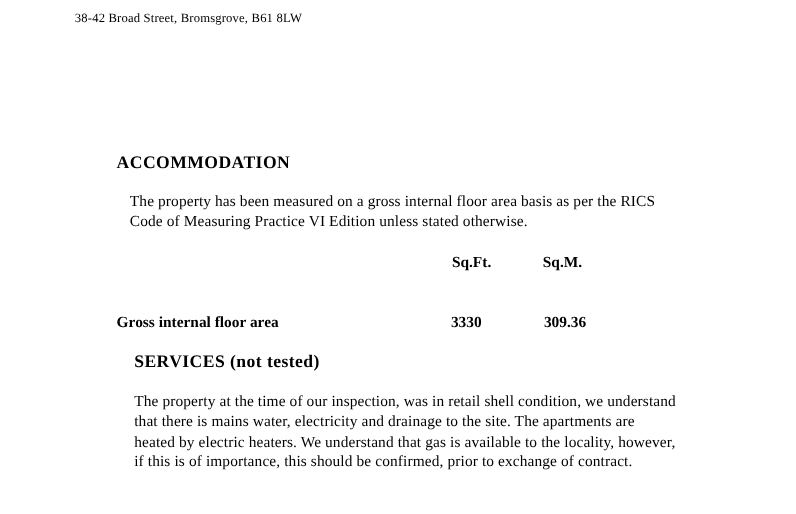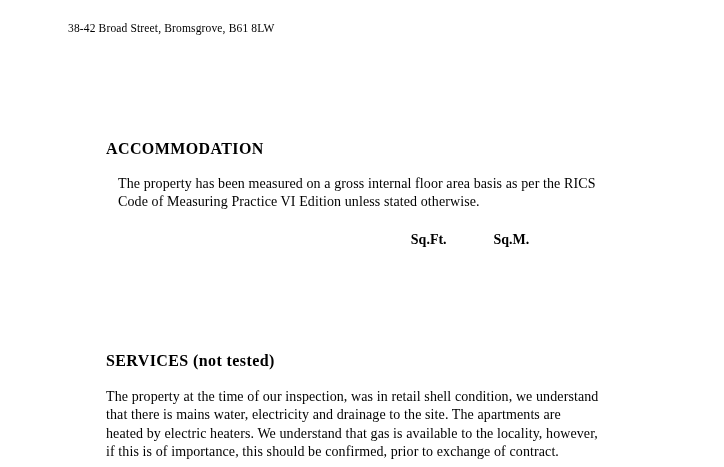--- a/index.html
+++ b/index.html
@@ -15,21 +15,21 @@
     overflow: hidden;
   }
   .page {
     position: relative;
     width: 724px;
     height: 467px;
   }
   .header-address {
     position: absolute;
     left: 68px;
-    top: 22px;
+    top: 11px;
     font-size: 11.5px;
     letter-spacing: 0.15px;
     white-space: nowrap;
   }
   .section-accommodation {
     position: absolute;
     left: 106px;
     top: 140px;
     width: 520px;
   }
@@ -77,24 +77,23 @@
     padding-left: 3px;
   }
   .mt-head-row .mt-col {
     padding-left: 0px;
   }
   .mt-head-row .mt-col:nth-of-type(3) {
     padding-left: 0px;
   }
   .section-services {
     position: absolute;
-    left: 106px;
+    left: 122px;
     top: 321px;
     width: 520px;
-    margin-top: 31px;
   }
   .services-para {
     margin-top: 18px;
     width: 494px;
   }
 </style>
 </head>
 <body>
 
 <div class="page">
@@ -105,20 +104,25 @@
     <div class="section-heading">ACCOMMODATION</div>
     <div class="body-text accom-para">The property has been measured on a gross internal floor area basis as per the RICS Code of Measuring Practice VI Edition unless stated otherwise.</div>
   </div>
 
   <div class="measure-table">
     <div class="mt-row mt-head-row">
       <div class="mt-label"></div>
       <div class="mt-col">Sq.Ft.</div>
       <div class="mt-col">Sq.M.</div>
     </div>
+    <div class="mt-row">
+      <div class="mt-label">Gross internal floor area</div>
+      <div class="mt-col val">3330</div>
+      <div class="mt-col val">309.36</div>
+    </div>
   </div>
 
   <div class="section-services">
     <div class="section-heading">SERVICES (not tested)</div>
     <div class="body-text services-para">The property at the time of our inspection, was in retail shell condition, we understand that there is mains water, electricity and drainage to the site. The apartments are heated by electric heaters. We understand that gas is available to the locality, however, if this is of importance, this should be confirmed, prior to exchange of contract.</div>
   </div>
 
 </div>
 
 </body></html>

